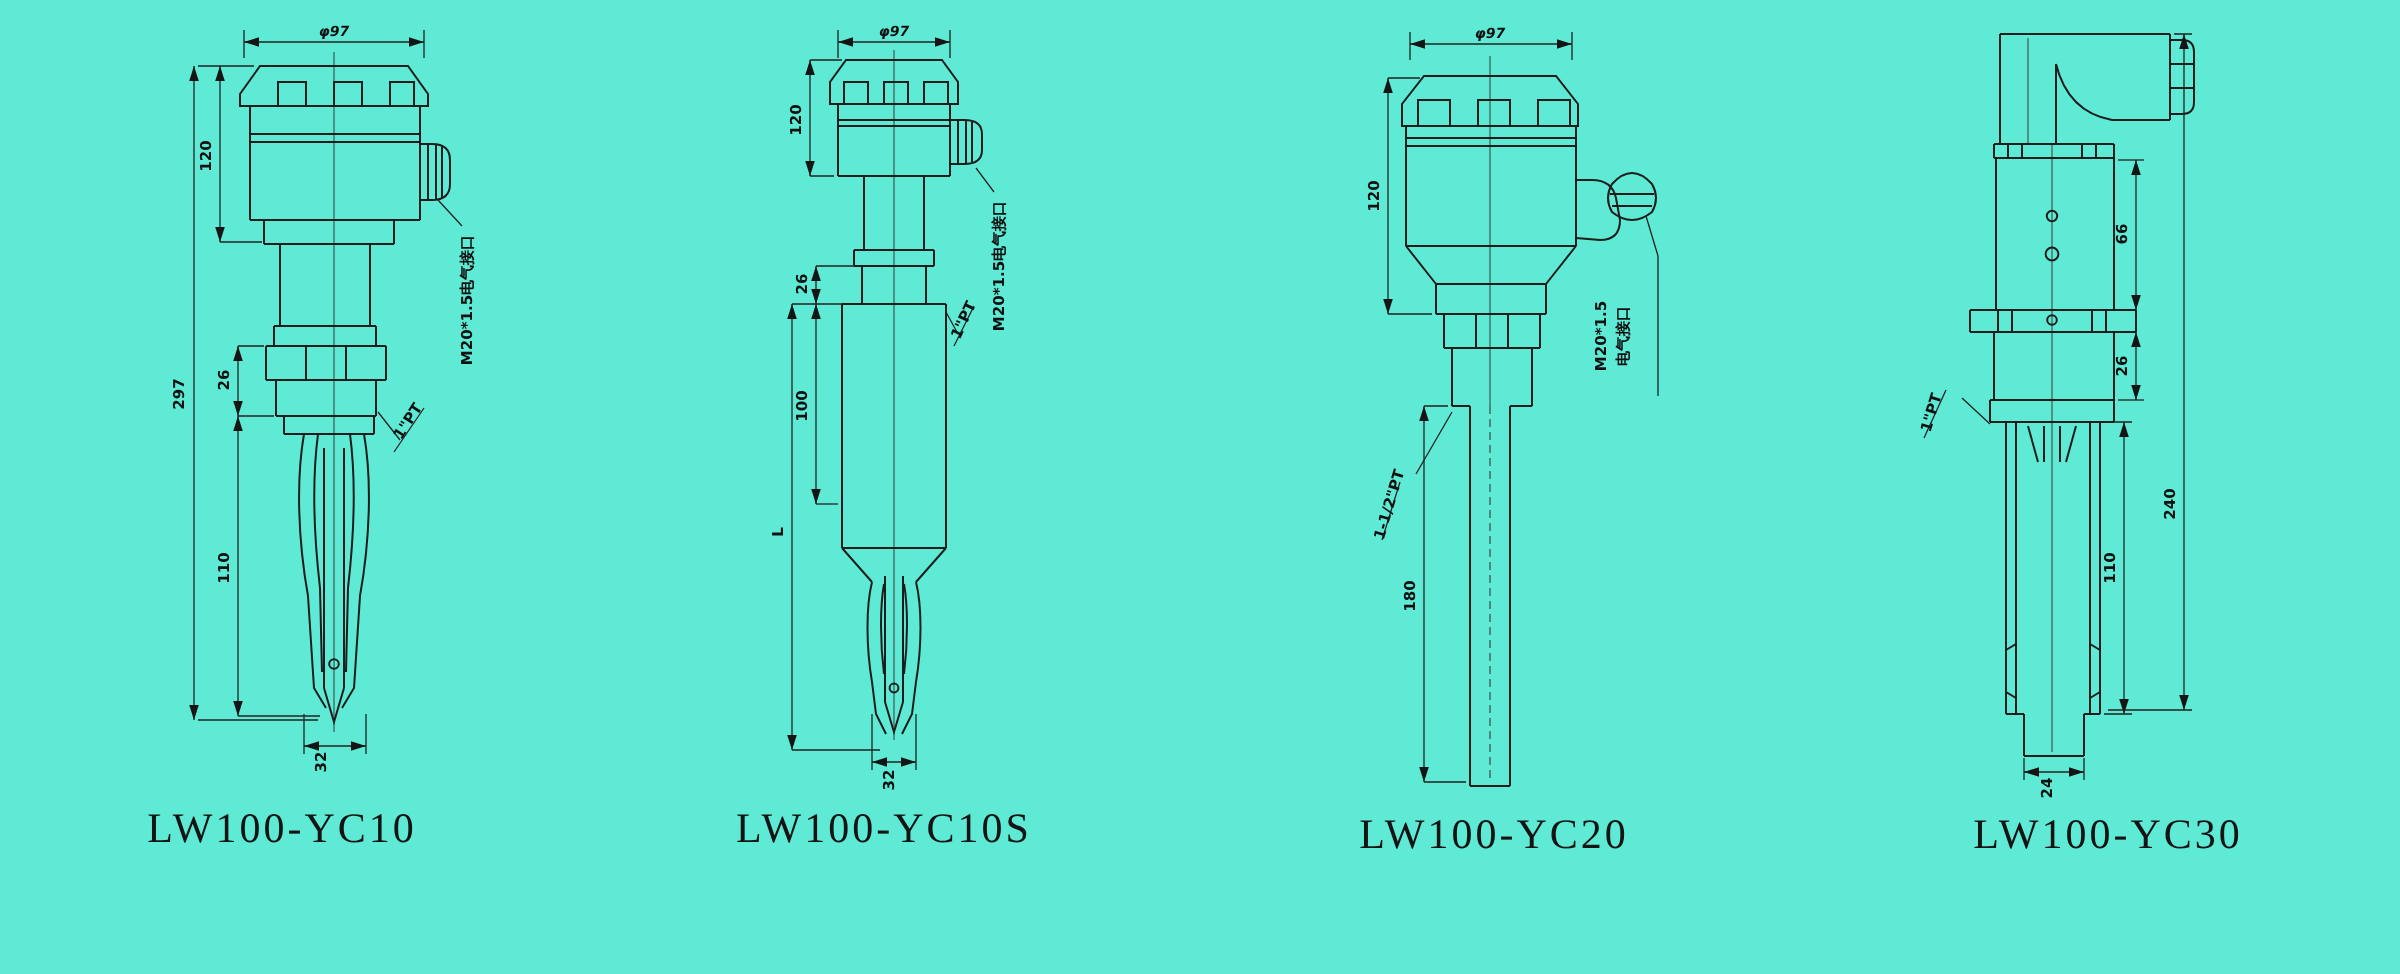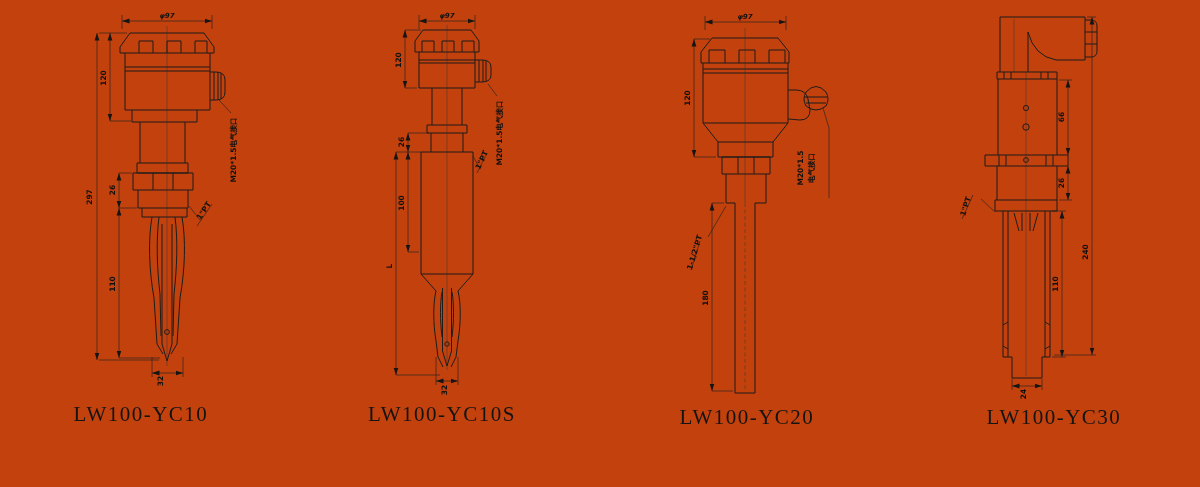--- a/index.html
+++ b/index.html
@@ -1,16 +1,16 @@
 <!DOCTYPE html>
 <html><head>
 <meta charset="utf-8">
 <style>
   html,body{margin:0;padding:0;background:#ffffff;}
-  .canvas{width:1200px;height:487px;background:#c2410c;position:relative;overflow:hidden;
+  .canvas{width:1200px;height:487px;background:#5eead4;position:relative;overflow:hidden;
           font-family:"Liberation Sans",sans-serif;}
   svg{display:block}
   .s  {fill:none;stroke:#1d1d1d;stroke-width:1;}
   .d  {fill:none;stroke:#222;stroke-width:0.65;}
   .cl {fill:none;stroke:#3a3a3a;stroke-width:0.5;}
   .cld{fill:none;stroke:#3a3a3a;stroke-width:0.55;stroke-dasharray:4 2.5;}
   .dimtext{font-family:"DejaVu Sans",sans-serif;font-size:7.5px;font-weight:bold;fill:#111;}
   .it {font-style:italic;font-size:7px;}
   .lbl{font-family:"DejaVu Sans",sans-serif;font-size:7.5px;font-weight:bold;fill:#111;}
   .model{font-family:"Liberation Serif","DejaVu Serif",serif;font-size:21px;fill:#141414;letter-spacing:1.5px;}

